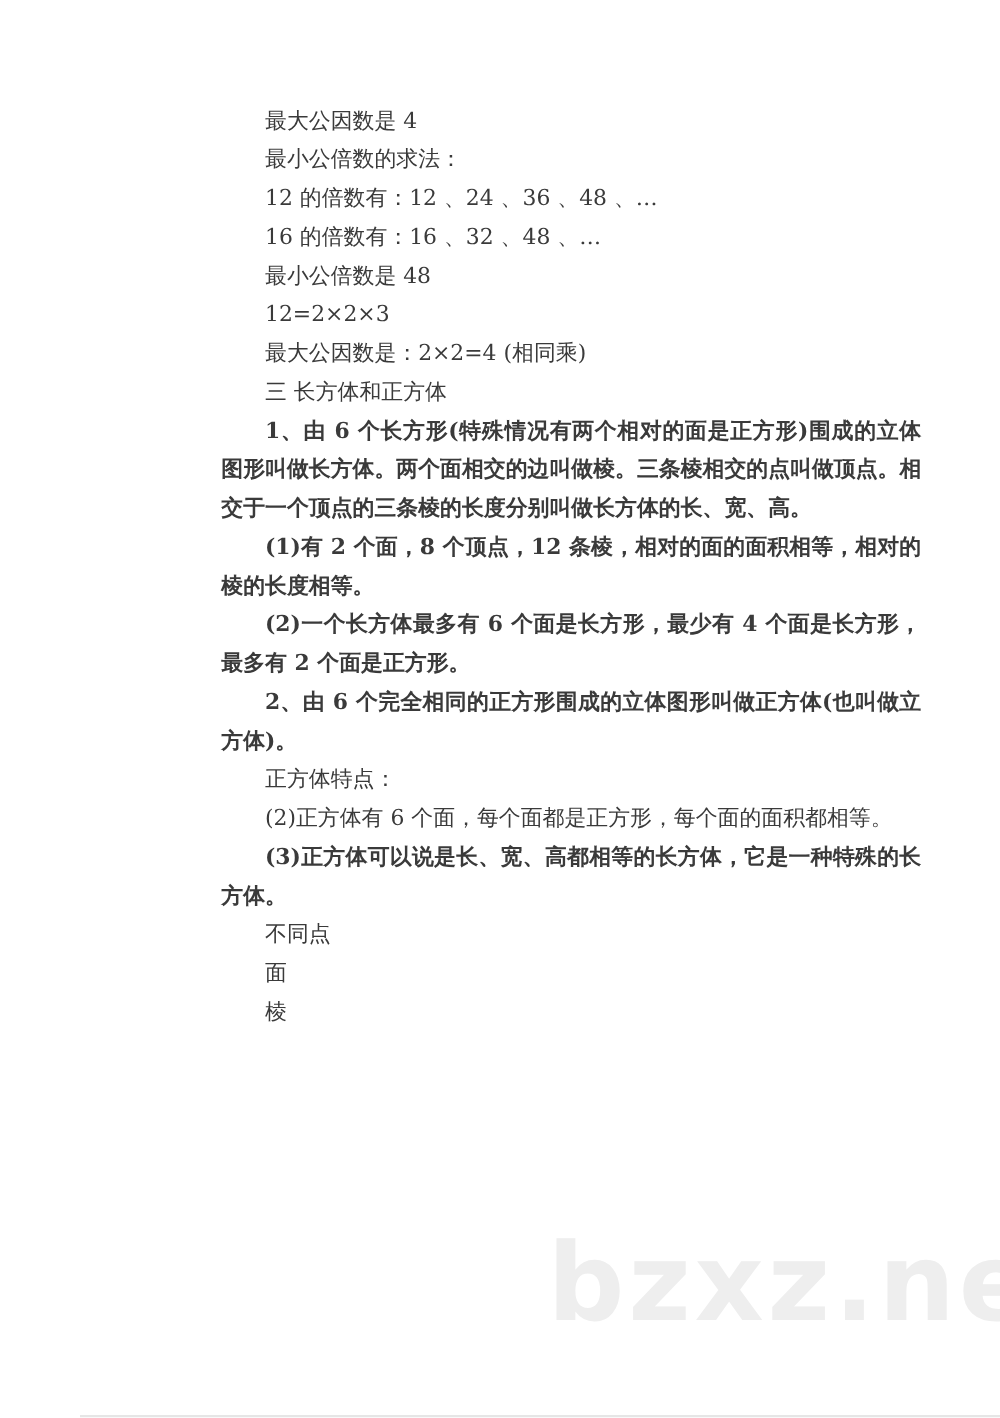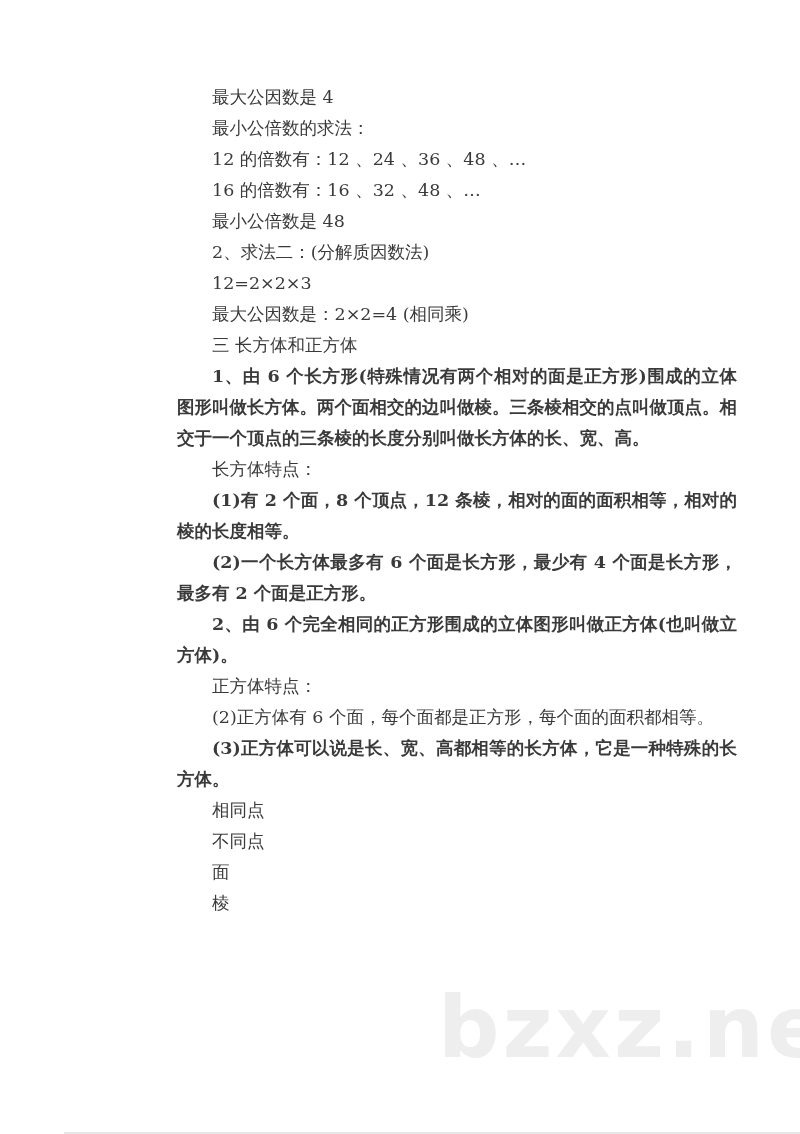--- a/index.html
+++ b/index.html
@@ -62,35 +62,32 @@
 </head>
 <body>
 
 <div class="page">
   <div class="content">
     <p class="line">最大公因数是 4</p>
     <p class="line">最小公倍数的求法：</p>
     <p class="line">12 的倍数有：12 、24 、36 、48 、…</p>
     <p class="line">16 的倍数有：16 、32 、48 、…</p>
     <p class="line">最小公倍数是 48</p>
-    <p class="line">2、求法二：(分解质因数法)</p>
     <p class="line">12=2×2×3</p>
     <p class="line">最大公因数是：2×2=4 (相同乘)</p>
     <p class="line">三 长方体和正方体</p>
 
     <p class="para">1、由 6 个长方形(特殊情况有两个相对的面是正方形)围成的立体图形叫做长方体。两个面相交的边叫做棱。三条棱相交的点叫做顶点。相交于一个顶点的三条棱的长度分别叫做长方体的长、宽、高。</p>
-    <p class="line">长方体特点：</p>
     <p class="para">(1)有 2 个面，8 个顶点，12 条棱，相对的面的面积相等，相对的棱的长度相等。</p>
     <p class="para">(2)一个长方体最多有 6 个面是长方形，最少有 4 个面是长方形，最多有 2 个面是正方形。</p>
 
     <p class="para">2、由 6 个完全相同的正方形围成的立体图形叫做正方体(也叫做立方体)。</p>
     <p class="line">正方体特点：</p>
     <p class="line">(2)正方体有 6 个面，每个面都是正方形，每个面的面积都相等。</p>
     <p class="para">(3)正方体可以说是长、宽、高都相等的长方体，它是一种特殊的长方体。</p>
 
-    <p class="line">相同点</p>
     <p class="line">不同点</p>
     <p class="line">面</p>
     <p class="line">棱</p>
   </div>
 
   <div class="watermark">bzxz.net</div>
 </div>
 
 </body></html>

